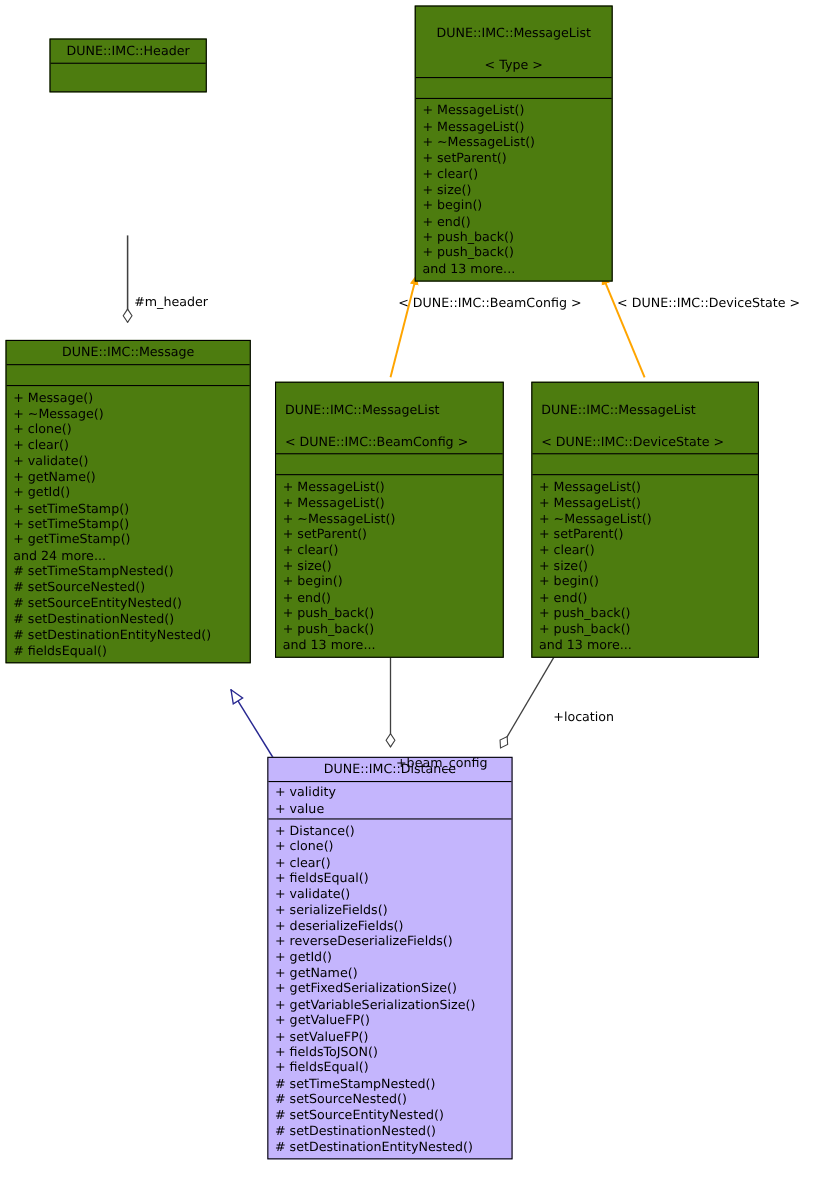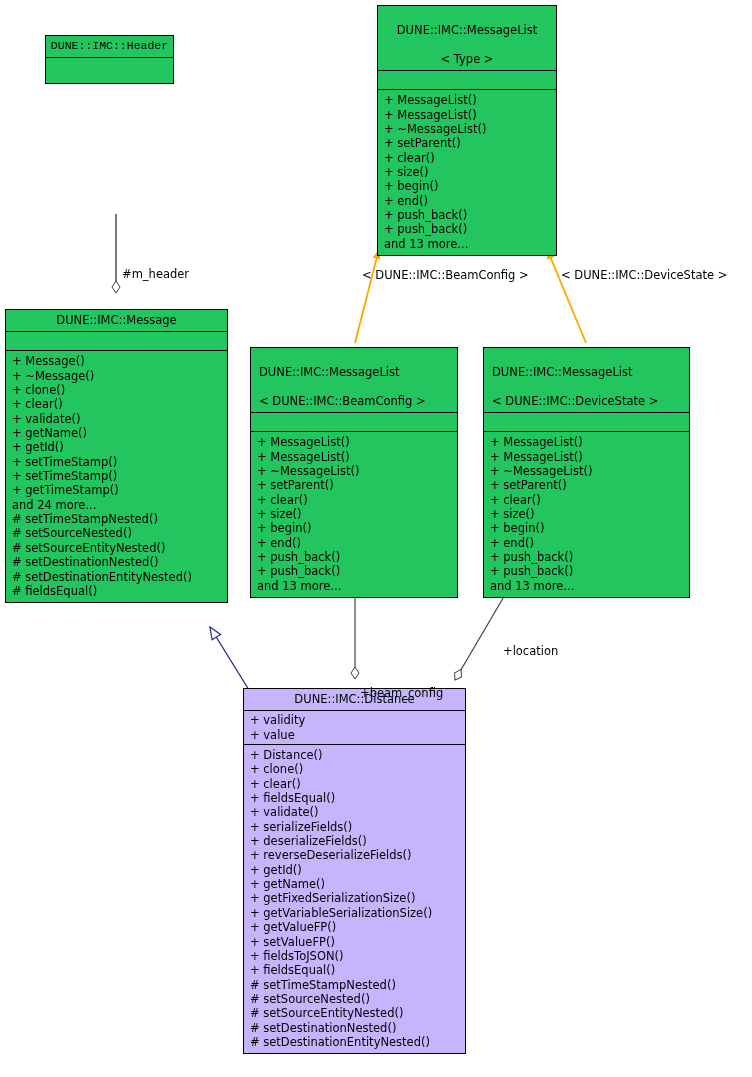--- a/index.html
+++ b/index.html
@@ -23,21 +23,21 @@
     left: 0;
     top: 0;
     width: 752px;
     height: 1077px;
     pointer-events: none;
   }
   .uml-class {
     position: absolute;
     box-sizing: border-box;
     border: 1px solid #000000;
-    background: #22c55e;
+    background: #4d7c0f;
     font-size: 11.5px;
     line-height: 14.35px;
     color: #000000;
   }
   .uml-class.filled {
     background: #c4b5fd;
   }
   .cls-title {
     text-align: center;
     padding: 3px 4px 4px 4px;
@@ -104,21 +104,21 @@
 
     <g>
       <path d="M 512,583 L 455,680" stroke="#404040" stroke-width="1.2" fill="none" marker-end="url(#hollow-diamond)"></path>
     </g>
 
     <g>
       <path d="M 249,690 L 210,627" stroke="#272790" stroke-width="1.3" fill="none" marker-end="url(#hollow-triangle)"></path>
     </g>
   </svg>
 
-  <div class="uml-class" style="left:45px; top:35px; width:129px;font-family:Liberation Mono, monospace;">
+  <div class="uml-class" style="left:45px; top:35px; width:143px;">
     <div class="cls-title">DUNE::IMC::Header</div>
     <div class="cls-ops" style="height:18px;"></div>
   </div>
 
   <div class="uml-class" style="left:377px; top:5px; width:180px;">
     <div class="cls-title">
       <span>DUNE::IMC::MessageList</span><br>
       <span>&lt; Type &gt;</span>
     </div>
     <div class="cls-attrs empty"></div>

